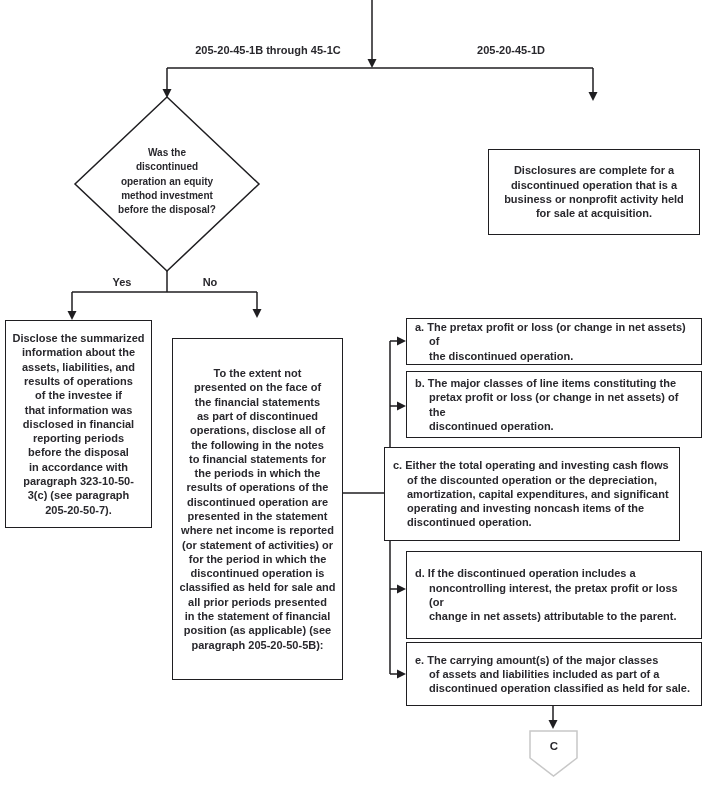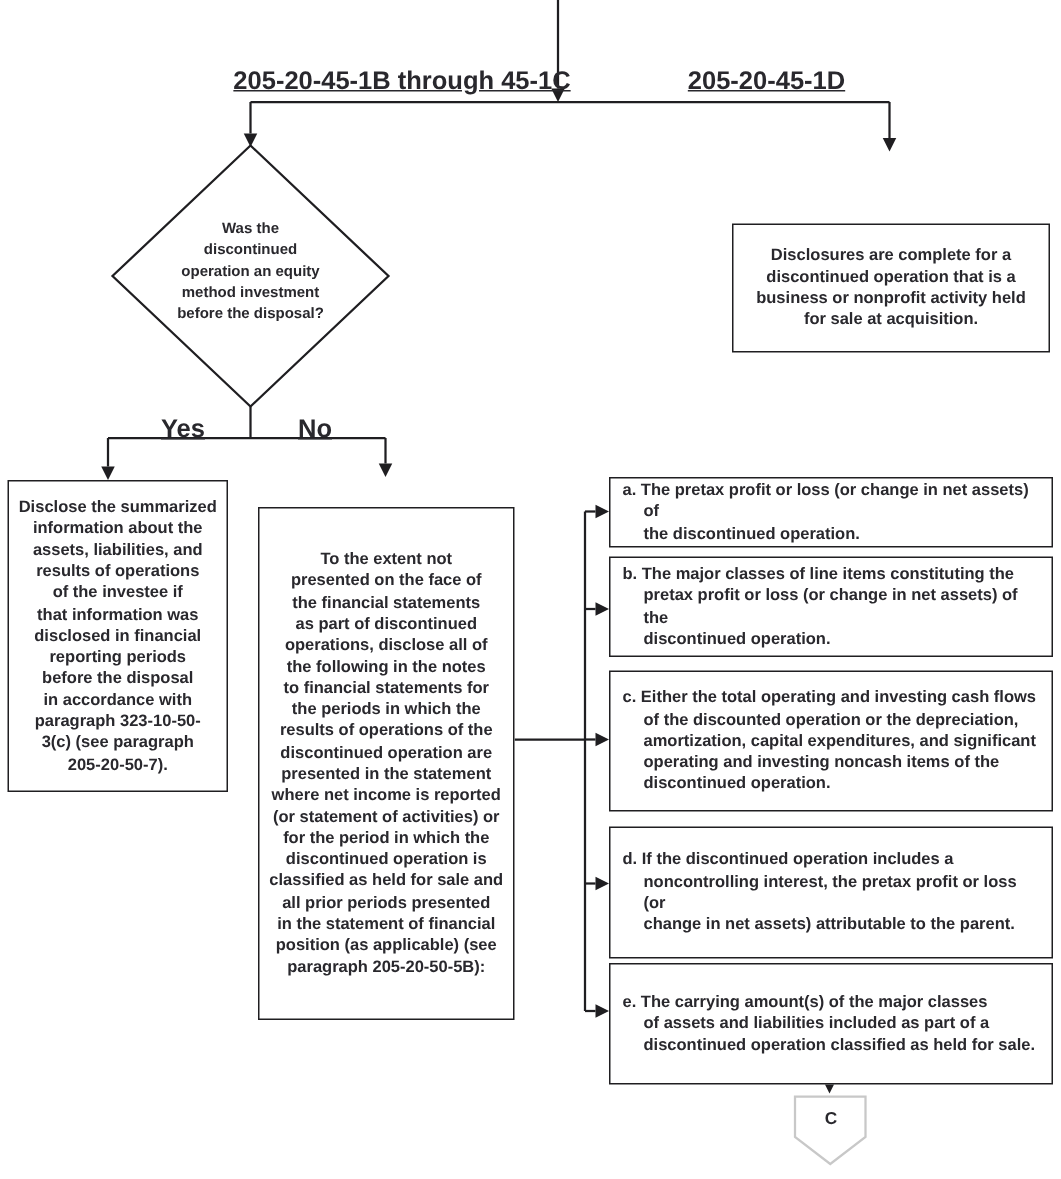--- a/index.html
+++ b/index.html
@@ -44,25 +44,24 @@
     justify-content: flex-start;
     padding: 2px 10px 2px 8px;
   }
   .box.item .txt {
     text-align: left;
     padding-left: 14px;
     text-indent: -14px;
   }
   .edge-label {
     position: absolute;
-    font-size: 17px;
+    font-size: 11px;
     font-weight: bold;
     white-space: nowrap;
     transform: translateX(-50%);
-    text-decoration: underline;
   }
   .diamond-text {
     position: absolute;
     left: 77px;
     top: 146px;
     width: 180px;
     font-size: 10px;
     font-weight: bold;
     line-height: 14.3px;
     text-align: center;
@@ -187,33 +186,33 @@
 
   <div class="box item" style="left:406px; top:318px; width:296px; height:47px;">
     <div class="txt">a. The pretax profit or loss (or change in net assets) of
 the discontinued operation.</div>
   </div>
   <div class="box item" style="left:406px; top:371px; width:296px; height:67px;">
     <div class="txt">b. The major classes of line items constituting the
 pretax profit or loss (or change in net assets) of the
 discontinued operation.</div>
   </div>
-  <div class="box item" style="left:406px; top:447px; width:296px; height:94px;">
+  <div class="box item" style="left:384px; top:447px; width:296px; height:94px;">
     <div class="txt">c. Either the total operating and investing cash flows
 of the discounted operation or the depreciation,
 amortization, capital expenditures, and significant
 operating and investing noncash items of the
 discontinued operation.</div>
   </div>
   <div class="box item" style="left:406px; top:551px; width:296px; height:88px;">
     <div class="txt">d. If the discontinued operation includes a
 noncontrolling interest, the pretax profit or loss (or
 change in net assets) attributable to the parent.</div>
   </div>
-  <div class="box item" style="left:406px; top:642px; width:296px; height:81px;">
+  <div class="box item" style="left:406px; top:642px; width:296px; height:64px;">
     <div class="txt">e. The carrying amount(s) of the major classes
 of assets and liabilities included as part of a
 discontinued operation classified as held for sale.</div>
   </div>
 
   <div class="connector-letter">C</div>
 
 </div>
 
 </body></html>

